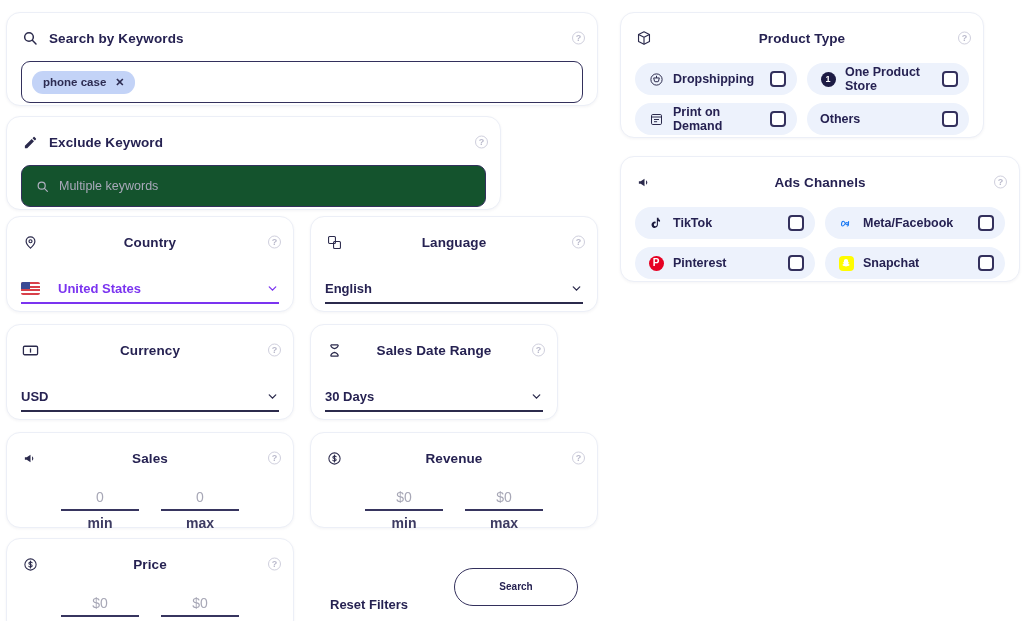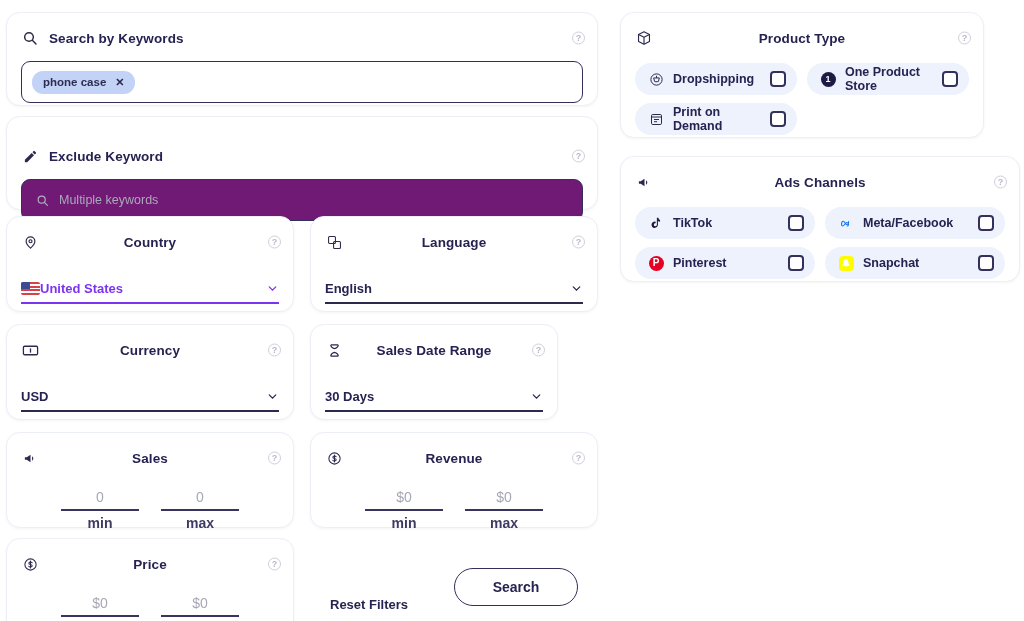--- a/index.html
+++ b/index.html
@@ -78,21 +78,21 @@
     color: #b9b9cb;
     font-size: 9px;
     line-height: 11px;
     text-align: center;
     font-weight: bold;
     cursor: pointer;
   }
 
   
   #card-keywords { position: absolute; left: 6px; top: 6px; width: 592px; height: 94px; padding: 10px 0; }
-  #card-exclude  { position: absolute; left: 6px; top: 110px; width: 592px; height: 94px; padding: 24px 0; }
+  #card-exclude  { position: absolute; left: 6px; top: 110px; width: 495px; height: 94px; padding: 10px 0; }
 
   .kw-head { padding-left: 0; }
   .kw-head .card-title {
     text-align: left;
     padding-left: 42px;
     font-size: 13.5px;
   }
 
   .tag-input {
     margin: 8px 14px 0 14px;
@@ -120,39 +120,39 @@
 
   .plain-input {
     margin: 8px 14px 0 14px;
     height: 42px;
     border: 1.6px solid #33305c;
     border-radius: 9px;
     display: flex;
     align-items: center;
     gap: 10px;
     padding: 0 14px;
-    background: #701a75;
+    background: #14532d;
   }
   .plain-input .ph {
     color: #a9a9ba;
     font-size: 12.5px;
   }
 
   
   .sel-card { height: 96px; padding: 10px 0 0 0; }
   #card-country  { position: absolute; left: 6px;   top: 210px; width: 288px; }
   #card-language { position: absolute; left: 310px; top: 210px; width: 288px; }
   #card-currency { position: absolute; left: 6px;   top: 318px; width: 288px; }
   #card-daterange{ position: absolute; left: 310px; top: 318px; width: 248px; }
 
   .select-row {
     margin: 24px 14px 0 14px;
     display: flex;
     align-items: center;
-    gap: 0;
+    gap: 18px;
     padding-bottom: 6px;
     border-bottom: 2.4px solid #2b2a4c;
     cursor: pointer;
   }
   .select-row.active { border-bottom-color: var(--purple); }
   .select-row .val {
     flex: 1;
     font-size: 13px;
     font-weight: bold;
     color: var(--navy-deep);
@@ -224,21 +224,21 @@
     font-family: inherit;
     margin-top: 36px;
   }
   .search-btn {
     width: 124px;
     height: 38px;
     border-radius: 19px;
     border: 1.8px solid #33305c;
     background: #fff;
     color: var(--navy-deep);
-    font-size: 14px;
+    font-size: 10px;
     font-weight: bold;
     cursor: pointer;
     font-family: inherit;
   }
 
   
   #card-producttype { position: absolute; left: 4px; top: 6px;   width: 364px; height: 126px; padding: 10px 0 0 0; }
   #card-adschannels { position: absolute; left: 4px; top: 150px; width: 400px; height: 126px; padding: 10px 0 0 0; }
 
   .pill-grid {
@@ -542,20 +542,24 @@
           <span class="picon">
             <svg viewBox="0 0 24 24" width="15" height="15" fill="none" stroke="#2b2a4c" stroke-width="1.6" stroke-linejoin="round">
               <rect x="4" y="4" width="16" height="16" rx="2"></rect>
                 <path d="M4 8h16M8 12h8M8 15.5h5"></path>
             </svg>
           </span>
           <span class="plabel">Print on Demand</span>
           <span class="cbox"></span>
         </div>
 
+        <div class="pill">
+          <span class="plabel">Others</span>
+          <span class="cbox"></span>
+        </div>
 
       </div>
     </div>
 
     <div class="card" id="card-adschannels">
       <div class="card-head">
         <span class="lead-icon">
           <svg viewBox="0 0 24 24" width="15" height="15" fill="#2b2a4c">
             <path d="M3 10v4h3l6 4V6L6 10H3zm13.5 2a4 4 0 00-2-3.5v7a4 4 0 002-3.5z"></path>
           </svg>

